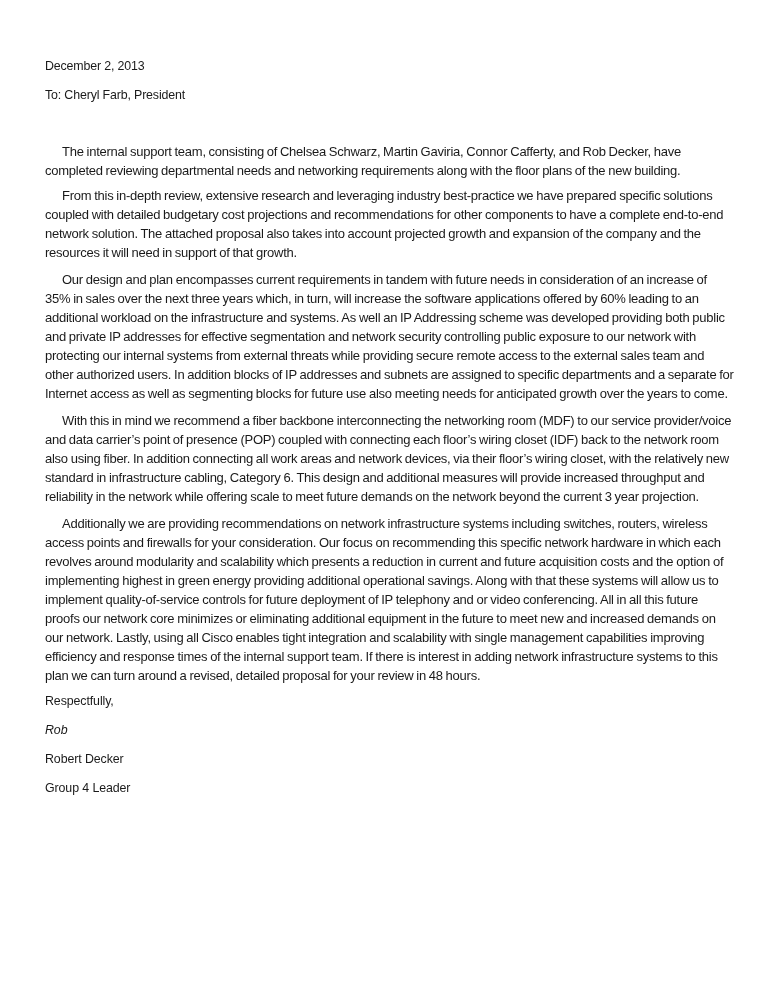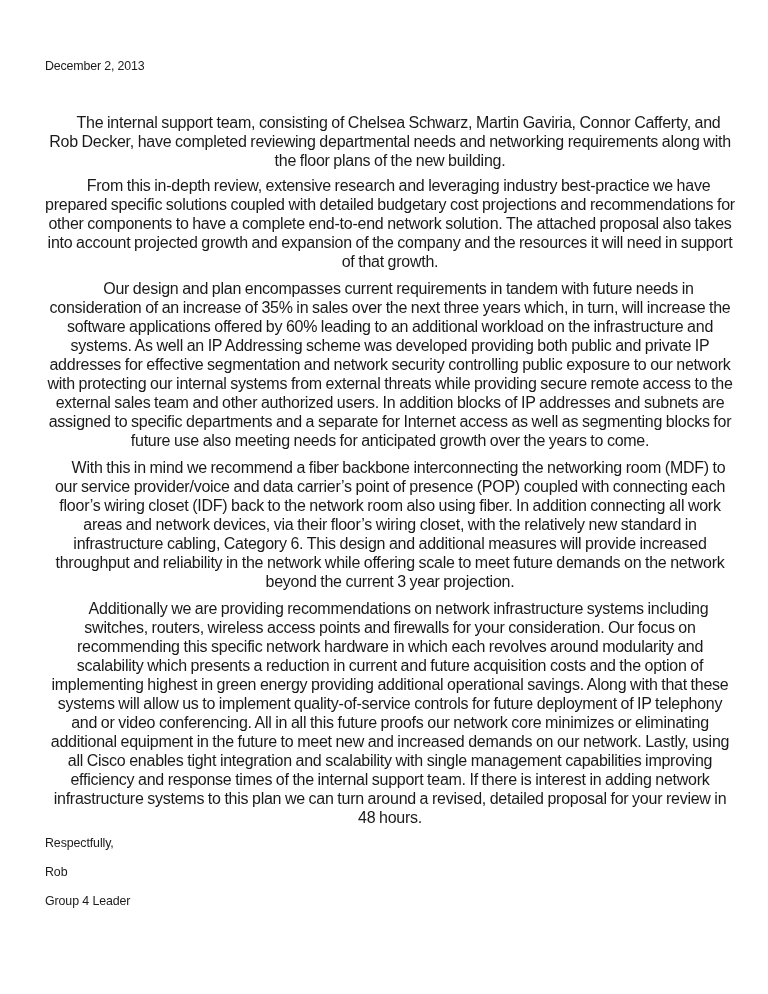--- a/index.html
+++ b/index.html
@@ -24,49 +24,51 @@
     .hdr {
       font-size: 12.4px;
       line-height: 16px;
       height: 16px;
       margin: 0 0 13px 0;
       letter-spacing: -0.15px;
       white-space: nowrap;
     }
     .spacer { height: 26px; }
     .para {
-      font-size: 16px;
+      font-size: 13px;
       line-height: 19px;
       margin: 0 0 8px 0;
       text-indent: 17px;
-      text-align: center;
+      text-align: left;
       letter-spacing: -0.25px;
       word-spacing: -0.5px;
     }
     .para.p1 { margin-bottom: 6px; }
     .closing {
       font-size: 12.4px;
       line-height: 16px;
       height: 16px;
       margin: 0 0 13px 0;
       letter-spacing: -0.1px;
     }
     .closing.first { }
-    .sig { }
+    .sig { font-style: italic; }
   </style>
 </head>
 <body>
 
 <div class="page">
   <div class="hdr">December 2, 2013</div>
+  <div class="hdr">To: Cheryl Farb, President</div>
 
   <div class="spacer"></div>
 
   <p class="para p1">The internal support team, consisting of Chelsea Schwarz, Martin Gaviria, Connor Cafferty, and Rob Decker, have completed reviewing departmental needs and networking requirements along with the floor plans of the new building.</p>
   <p class="para">From this in-depth review, extensive research and leveraging industry best-practice we have prepared specific solutions coupled with detailed budgetary cost projections and recommendations for other components to have a complete end-to-end network solution. The attached proposal also takes into account projected growth and expansion of the company and the resources it will need in support of that growth.</p>
   <p class="para">Our design and plan encompasses current requirements in tandem with future needs in consideration of an increase of 35% in sales over the next three years which, in turn, will increase the software applications offered by 60% leading to an additional workload on the infrastructure and systems. As well an IP Addressing scheme was developed providing both public and private IP addresses for effective segmentation and network security controlling public exposure to our network with protecting our internal systems from external threats while providing secure remote access to the external sales team and other authorized users. In addition blocks of IP addresses and subnets are assigned to specific departments and a separate for Internet access as well as segmenting blocks for future use also meeting needs for anticipated growth over the years to come.</p>
   <p class="para">With this in mind we recommend a fiber backbone interconnecting the networking room (MDF) to our service provider/voice and data carrier’s point of presence (POP) coupled with connecting each floor’s wiring closet (IDF) back to the network room also using fiber. In addition connecting all work areas and network devices, via their floor’s wiring closet, with the relatively new standard in infrastructure cabling, Category 6. This design and additional measures will provide increased throughput and reliability in the network while offering scale to meet future demands on the network beyond the current 3 year projection.</p>
   <p class="para">Additionally we are providing recommendations on network infrastructure systems including switches, routers, wireless access points and firewalls for your consideration. Our focus on recommending this specific network hardware in which each revolves around modularity and scalability which presents a reduction in current and future acquisition costs and the option of implementing highest in green energy providing additional operational savings. Along with that these systems will allow us to implement quality-of-service controls for future deployment of IP telephony and or video conferencing. All in all this future proofs our network core minimizes or eliminating additional equipment in the future to meet new and increased demands on our network. Lastly, using all Cisco enables tight integration and scalability with single management capabilities improving efficiency and response times of the internal support team. If there is interest in adding network infrastructure systems to this plan we can turn around a revised, detailed proposal for your review in 48 hours.</p>
 
   <div class="closing first">Respectfully,</div>
   <div class="closing sig">Rob</div>
+  <div class="closing">Robert Decker</div>
   <div class="closing">Group 4 Leader</div>
 </div>
 
 </body></html>

